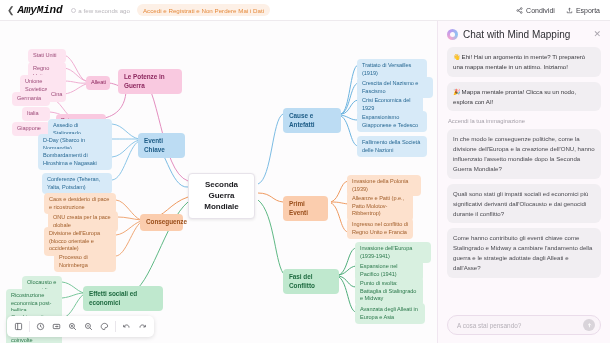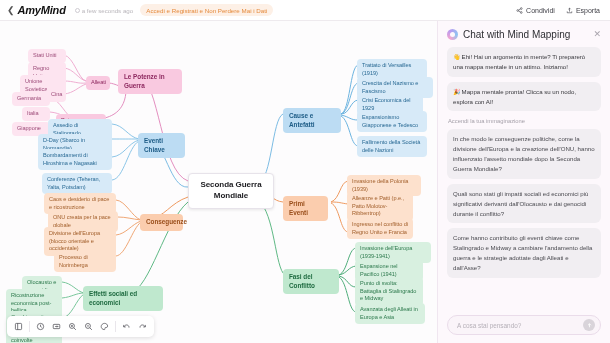--- a/index.html
+++ b/index.html
@@ -18,21 +18,21 @@
     background: #ffffff;
     border-bottom: 1px solid #eeeaee;
     display: flex; align-items: center;
     padding: 0 7px;
     z-index: 40;
   }
   .back-chevron {
     font-size: 9px; color: #555; margin-right: 3px; line-height: 1;
   }
   .brand {
-    font-family: Liberation Sans, sans-serif;
+    font-family: Liberation Mono, monospace;
     font-weight: bold; font-style: italic;
     font-size: 11px; color: #111;
     letter-spacing: -0.2px;
     margin-right: 9px;
   }
   .saved-status {
     display: flex; align-items: center; gap: 2px;
     color: #b9b6bb; font-size: 6.2px;
   }
   .cloud-dot {
@@ -285,21 +285,21 @@
       <path d="M331 181 C 340 181, 340 182, 348 183" stroke="#ef9a60"></path>
       <path d="M331 182 C 340 186, 340 210, 348 211" stroke="#ef9a60"></path>
 
       <path d="M339 254 C 348 250, 348 228, 356 227" stroke="#4fae7b"></path>
       <path d="M339 254 C 348 252, 348 246, 356 245" stroke="#4fae7b"></path>
       <path d="M339 255 C 348 257, 348 266, 356 266" stroke="#4fae7b"></path>
       <path d="M339 256 C 348 262, 348 290, 356 291" stroke="#4fae7b"></path>
     </g>
   </svg>
 
-  <div class="node root" style="left:188px; top:152px; width:86px;">Seconda Guerra Mondiale</div>
+  <div class="node root" style="left:188px; top:152px; width:67px;">Seconda Guerra Mondiale</div>
 
   <div class="node branch c-pink" style="left:118px; top:48px; width:64px;">Le Potenze in Guerra</div>
 
   <div class="node c-pink" style="left:86px; top:55px; width:24px;">Alleati</div>
   <div class="node c-pink-l" style="left:28px; top:28px; width:38px;">Stati Uniti</div>
   <div class="node c-pink-l" style="left:28px; top:41px; width:38px;">Regno Unito</div>
   <div class="node c-pink-l" style="left:20px; top:54px; width:46px;">Unione Sovietica</div>
   <div class="node c-pink-l" style="left:46px; top:67px; width:20px;">Cina</div>
 
   <div class="node c-pink" style="left:56px; top:93px; width:50px;">Potenze dell'Asse</div>

